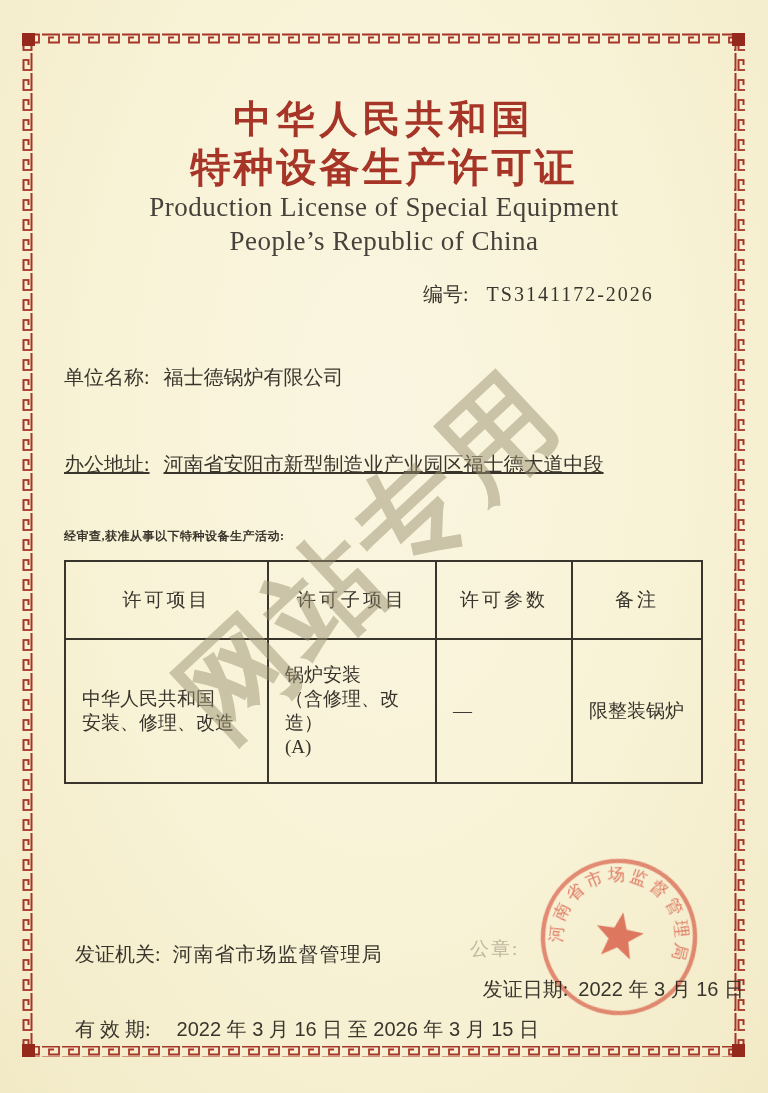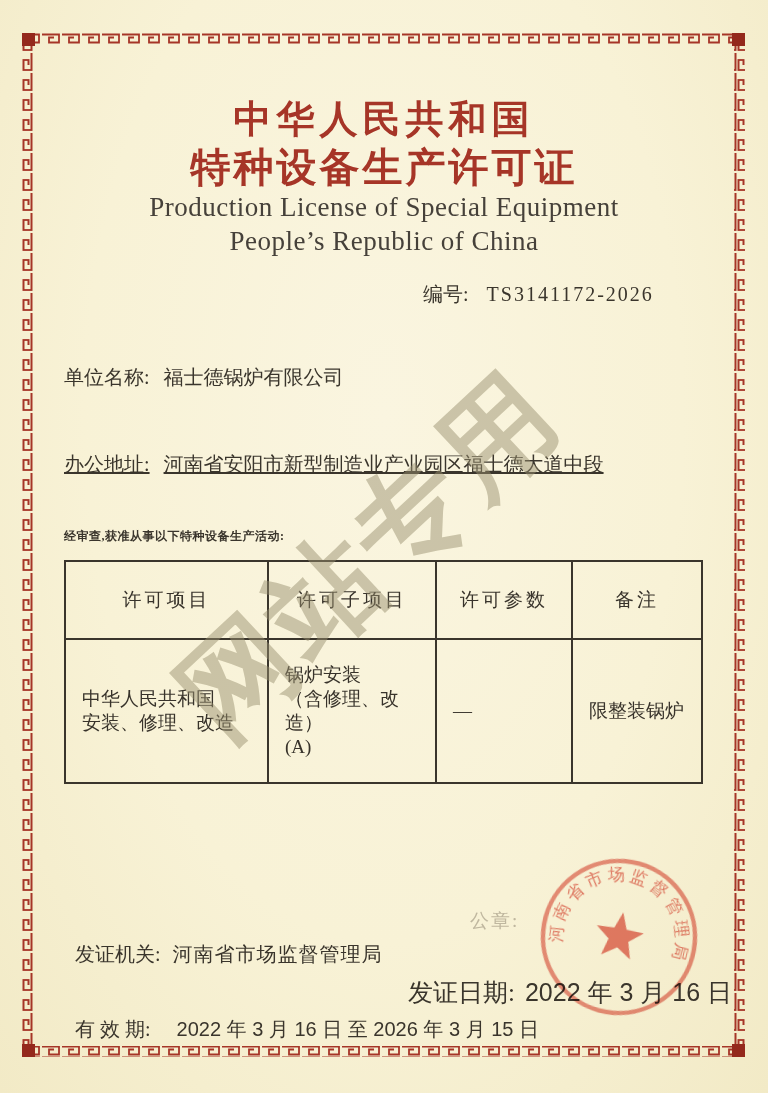--- a/index.html
+++ b/index.html
@@ -35,22 +35,22 @@
     border:2px solid #3a352c;
     vertical-align:middle;
     white-space:pre-line;line-height:24px;
     padding:16px;
   }
   table.license th{height:44px;font-weight:400;letter-spacing:3px;}
   table.license td{height:110px;}
   .c1{width:203px;} .c2{width:168px;} .c3{width:136px;} .c4{width:130px;}
   .issuer{top:941px;left:75px;font-size:20px;}
   .issuer .value{margin-left:12px;letter-spacing:1px;}
-  .seal-label{top:908px;left:470px;font-size:19px;color:rgba(172,163,140,0.75);letter-spacing:2px;}
-  .issue-date{top:976px;right:36px;font-size:25px;white-space:nowrap;}
+  .seal-label{top:936px;left:470px;font-size:19px;color:rgba(172,163,140,0.75);letter-spacing:2px;}
+  .issue-date{top:976px;right:24px;font-size:20px;white-space:nowrap;}
   .issue-date .value{margin-left:10px;}
   .validity{top:1016px;left:75px;font-size:20px;white-space:nowrap;}
   .validity .value{margin-left:26px;}
   .sans-num{font-family:"Liberation Sans", sans-serif;}
   .watermark{
     top:555px;left:370px;
     transform:translate(-50%,-50%) rotate(-43deg);
     font-size:112px;font-weight:700;letter-spacing:6px;
     font-family:"Liberation Sans", sans-serif;
     color:#99906f;opacity:0.48;

